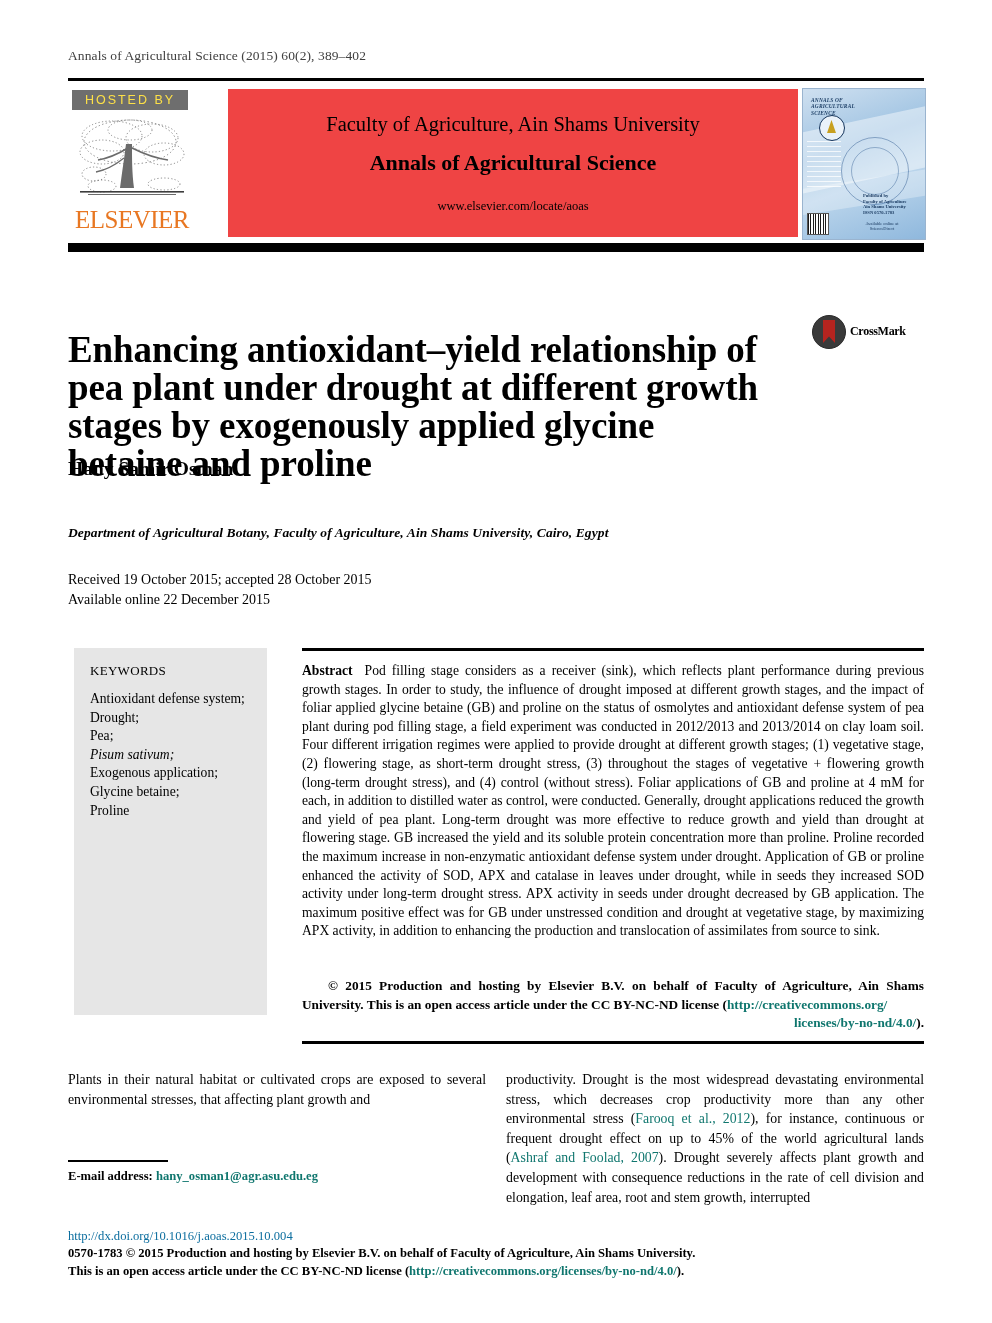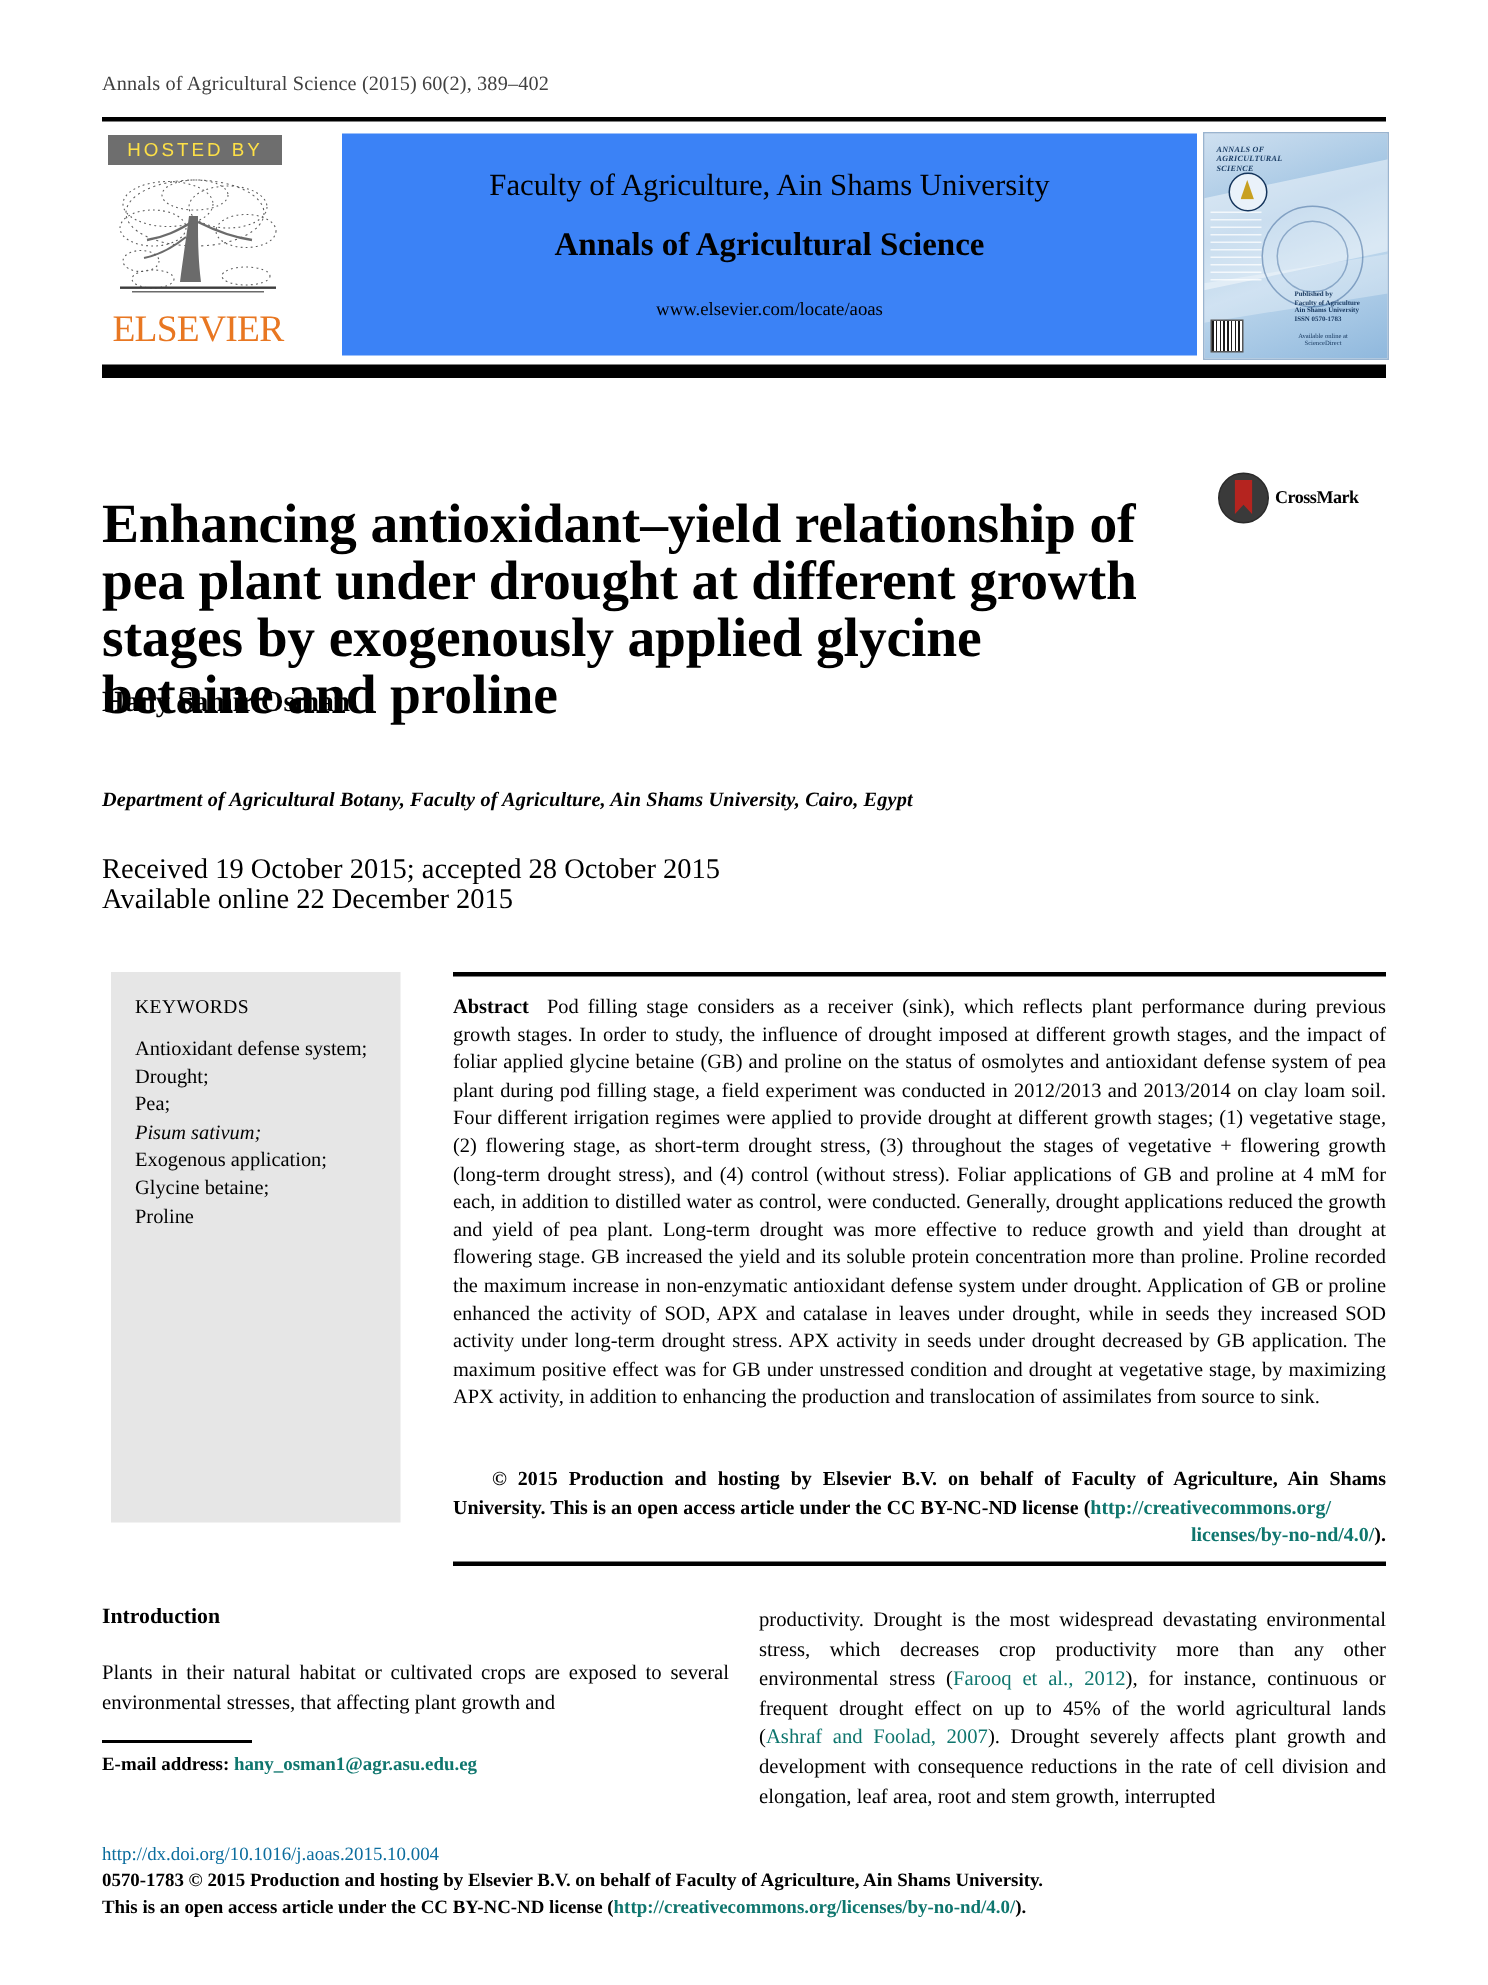--- a/index.html
+++ b/index.html
@@ -100,21 +100,21 @@
     line-height: 28px;
   }
 
   
   .journal-box {
     position: absolute;
     left: 160px;
     top: 1px;
     width: 570px;
     height: 148px;
-    background: #3b82f6;
+    background: #ef4444;
     text-align: center;
   }
   .journal-faculty {
     position: absolute;
     left: 0; right: 0;
     top: 24px;
     font-size: 20.5px;
     font-family: "Liberation Serif", serif;
   }
   .journal-name {
@@ -303,21 +303,21 @@
     top: 525px;
     font-size: 13.5px;
     font-style: italic;
     font-weight: bold;
     letter-spacing: 0.1px;
   }
   .dates {
     position: absolute;
     left: 68px;
     top: 570px;
-    font-size: 19px;
+    font-size: 14px;
     line-height: 20px;
   }
 
   
   .kw-box {
     position: absolute;
     left: 74px;
     top: 648px;
     width: 193px;
     height: 367px;
@@ -543,21 +543,20 @@
   <div class="abs-rule-top"></div>
   <div class="abstract">
     <span class="lbl">Abstract</span><span>Pod filling stage considers as a receiver (sink), which reflects plant performance during previous growth stages. In order to study, the influence of drought imposed at different growth stages, and the impact of foliar applied glycine betaine (GB) and proline on the status of osmolytes and antioxidant defense system of pea plant during pod filling stage, a field experiment was conducted in 2012/2013 and 2013/2014 on clay loam soil. Four different irrigation regimes were applied to provide drought at different growth stages; (1) vegetative stage, (2) flowering stage, as short-term drought stress, (3) throughout the stages of vegetative + flowering growth (long-term drought stress), and (4) control (without stress). Foliar applications of GB and proline at 4 mM for each, in addition to distilled water as control, were conducted. Generally, drought applications reduced the growth and yield of pea plant. Long-term drought was more effective to reduce growth and yield than drought at flowering stage. GB increased the yield and its soluble protein concentration more than proline. Proline recorded the maximum increase in non-enzymatic antioxidant defense system under drought. Application of GB or proline enhanced the activity of SOD, APX and catalase in leaves under drought, while in seeds they increased SOD activity under long-term drought stress. APX activity in seeds under drought decreased by GB application. The maximum positive effect was for GB under unstressed condition and drought at vegetative stage, by maximizing APX activity, in addition to enhancing the production and translocation of assimilates from source to sink.</span>
   </div>
   <div class="copyright">
     <span>© 2015 Production and hosting by Elsevier B.V. on behalf of Faculty of Agriculture, Ain Shams University. This is an open access article under the CC BY-NC-ND license (</span><span class="link">http://creativecommons.org/</span><span class="last-line"><span class="link">licenses/by-no-nd/4.0/</span><span>).</span></span>
   </div>
   <div class="abs-rule-bottom"></div>
 
   <div class="col-left">
-    <div class="sec-head">Introduction</div>
     <p class="body-text">Plants in their natural habitat or cultivated crops are exposed to several environmental stresses, that affecting plant growth and</p>
   </div>
 
   <div class="col-right">
     <p class="body-text"><span>productivity. Drought is the most widespread devastating environmental stress, which decreases crop productivity more than any other environmental stress (</span><span class="link">Farooq et al., 2012</span><span>), for instance, continuous or frequent drought effect on up to 45% of the world agricultural lands (</span><span class="link">Ashraf and Foolad, 2007</span><span>). Drought severely affects plant growth and development with consequence reductions in the rate of cell division and elongation, leaf area, root and stem growth, interrupted</span></p>
   </div>
 
   <div class="fn-rule"></div>
   <div class="footnotes">
     <div><span>E-mail address:</span> <span class="link">hany_osman1@agr.asu.edu.eg</span></div>

